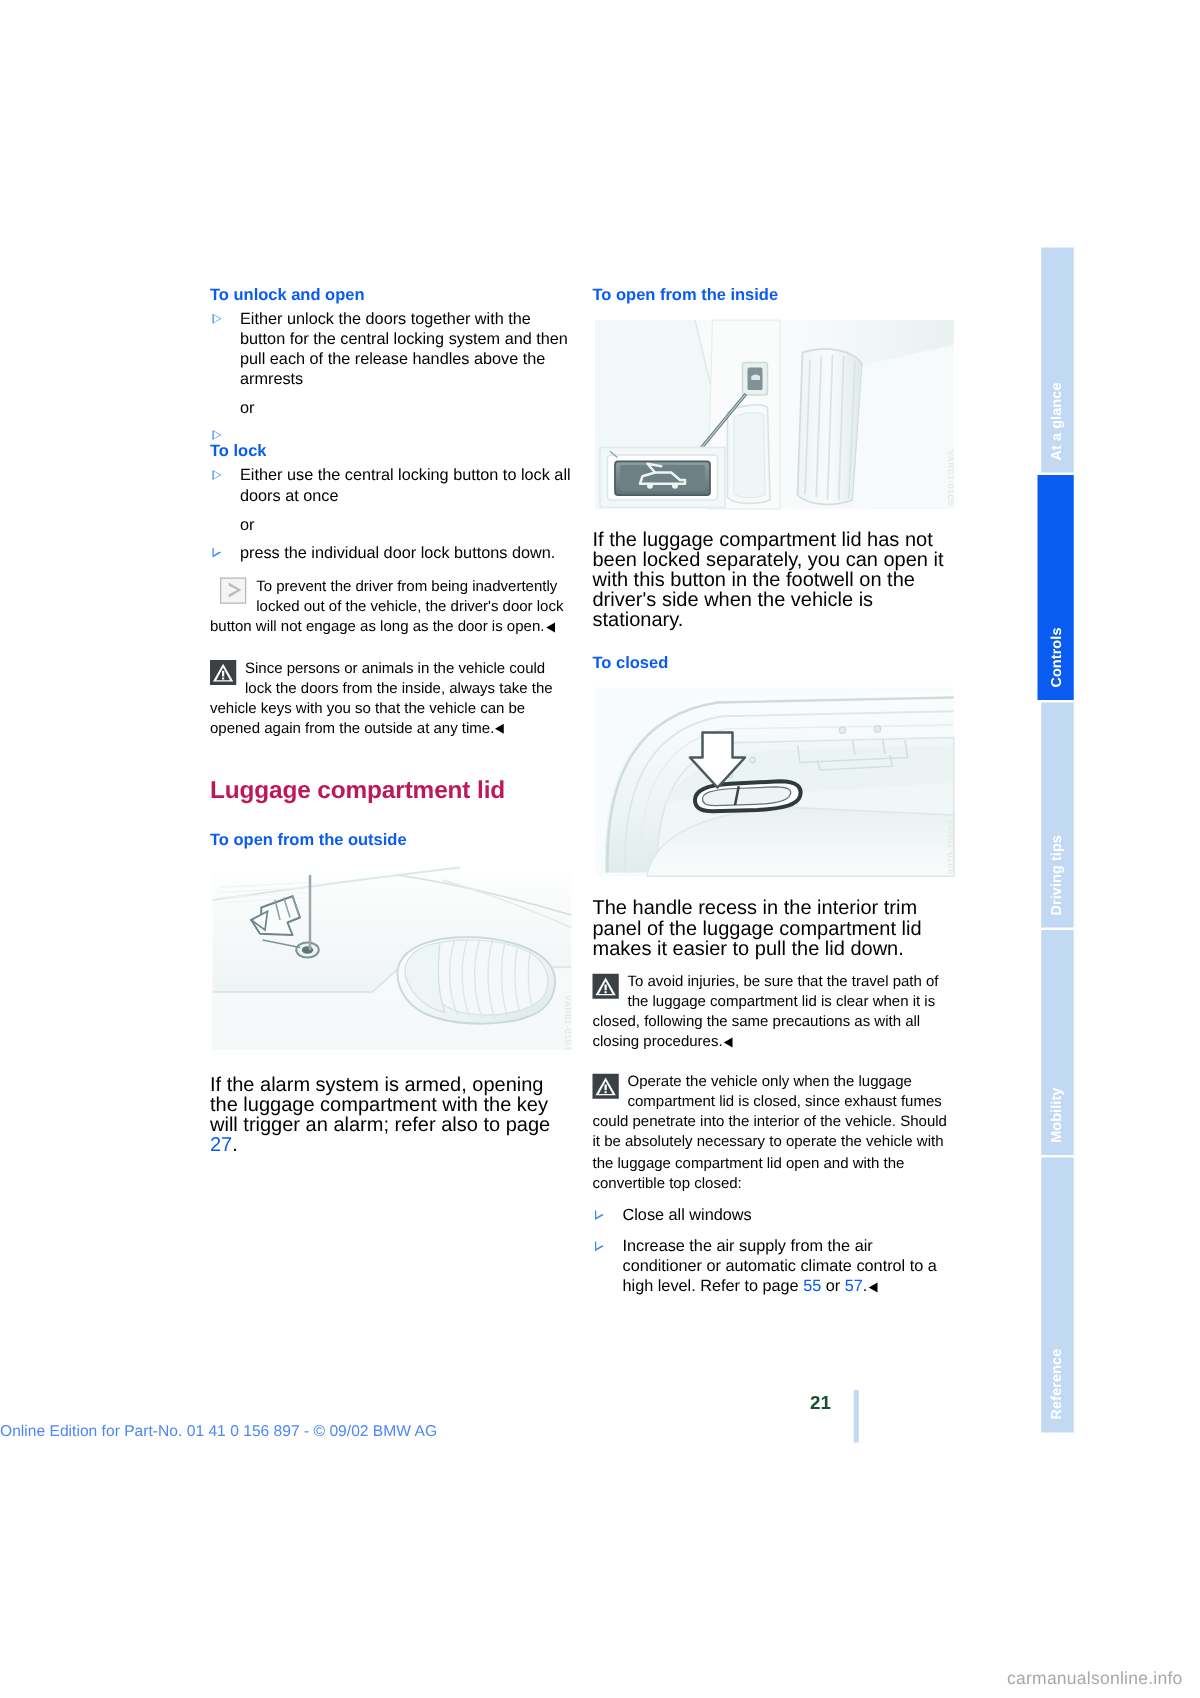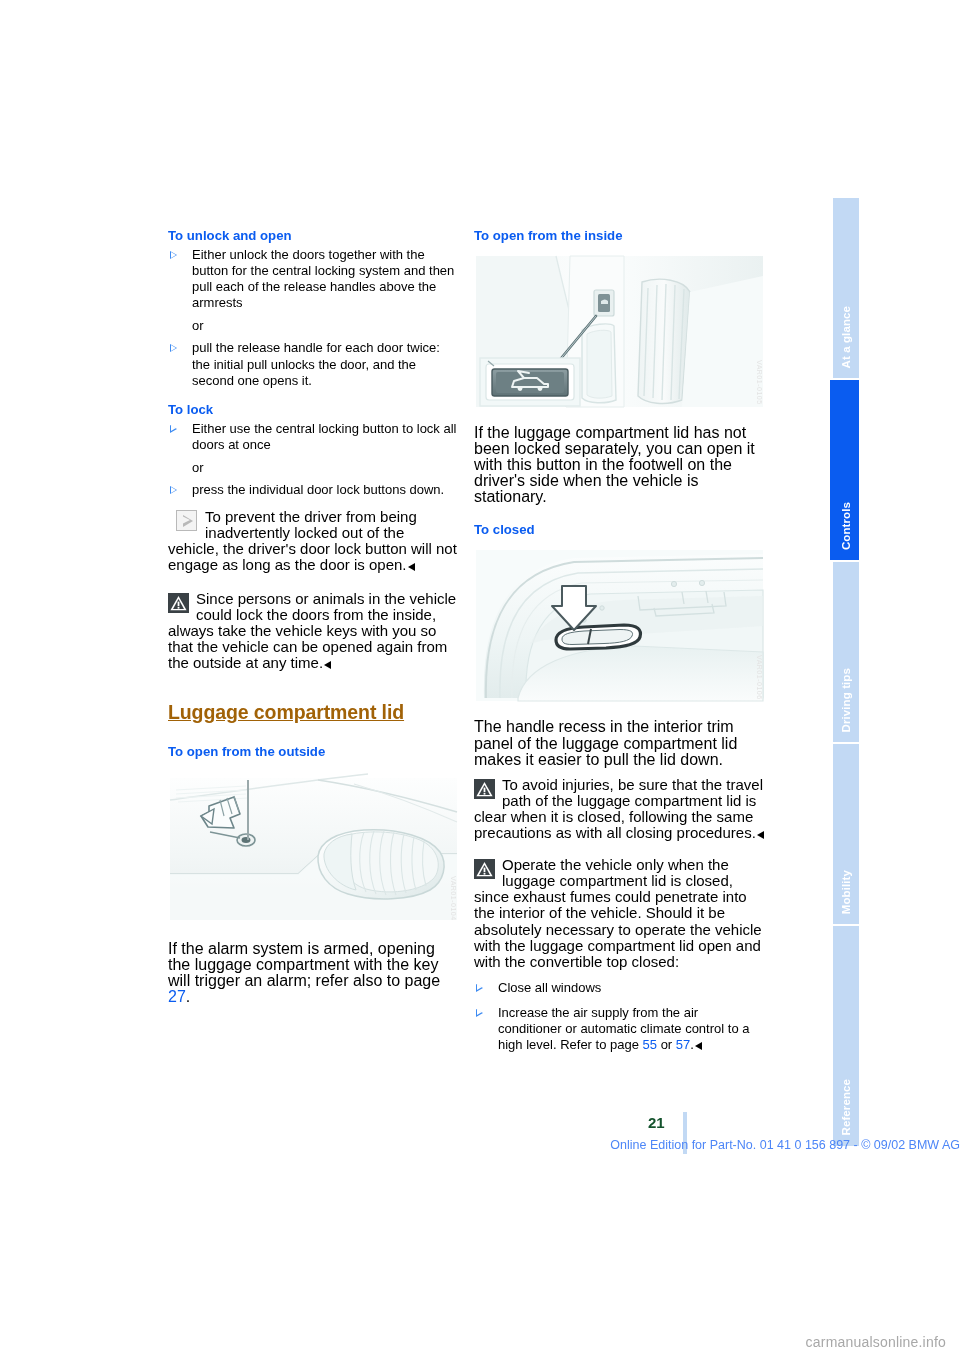--- a/index.html
+++ b/index.html
@@ -59,26 +59,25 @@
   }
   .col {
     position: absolute;
     top: 0;
     width: 291px;
   }
   .col-left { left: 0; }
   .col-right { left: 306px; }
 
   h1.chapter {
-    color: #a16207;
+    color: #be185d;
     font-size: 19.5px;
     font-weight: bold;
     margin: 0 0 13px 0;
     letter-spacing: -0.1px;
-    text-decoration: underline;
   }
   h2.sec {
     color: #0a5cf0;
     font-size: 13.2px;
     font-weight: bold;
     margin: 0 0 4px 0;
   }
   p {
     font-size: 16px;
     line-height: 16.1px;
@@ -115,21 +114,21 @@
   }
   .orword {
     padding-left: 24px;
     font-size: 13px;
     line-height: 16.1px;
     margin: 7px 0 6px 0;
   }
 
   
   .note {
-    font-size: 15px;
+    font-size: 12px;
     line-height: 16.1px;
     margin: 4px 0 0 0;
     padding-left: 0;
   }
   .icon-info {
     float: left;
     width: 21px; height: 21px;
     margin: 1px 8px 0 8px;
     border: 1.5px solid #b9b9b9;
     background: #f4f4f4;
@@ -202,21 +201,21 @@
   .footer-rule {
     position: absolute;
     left: 683px; top: 1112px;
     width: 4px; height: 42px;
     background: #c2d9f4;
   }
   .footline {
     position: absolute;
     left: 0; top: 1138px;
     width: 960px;
-    text-align: right;
+    text-align: left;
     font-size: 12.5px;
     color: #4d86f7;
   }
   .watermark {
     position: absolute;
     right: 14px; bottom: 8px;
     font-size: 14px;
     color: #a8a8a8;
     letter-spacing: .2px;
   }
@@ -252,21 +251,20 @@
 
       <div class="bullet">
         <span class="tri"></span>
         <span>Either unlock the doors together with the button for the central locking system and then pull each of the release handles above the armrests</span>
       </div>
 
       <div class="orword">or</div>
 
       <div class="bullet">
         <span class="tri"></span>
-        <span>pull the release handle for each door twice: the initial pull unlocks the door, and the second one opens it.</span>
       </div>
 
       <div class="gap-m"></div>
 
       <h2 class="sec">To lock</h2>
 
       <div class="bullet">
         <span class="tri"></span>
         <span>Either use the central locking button to lock all doors at once</span>
       </div>

